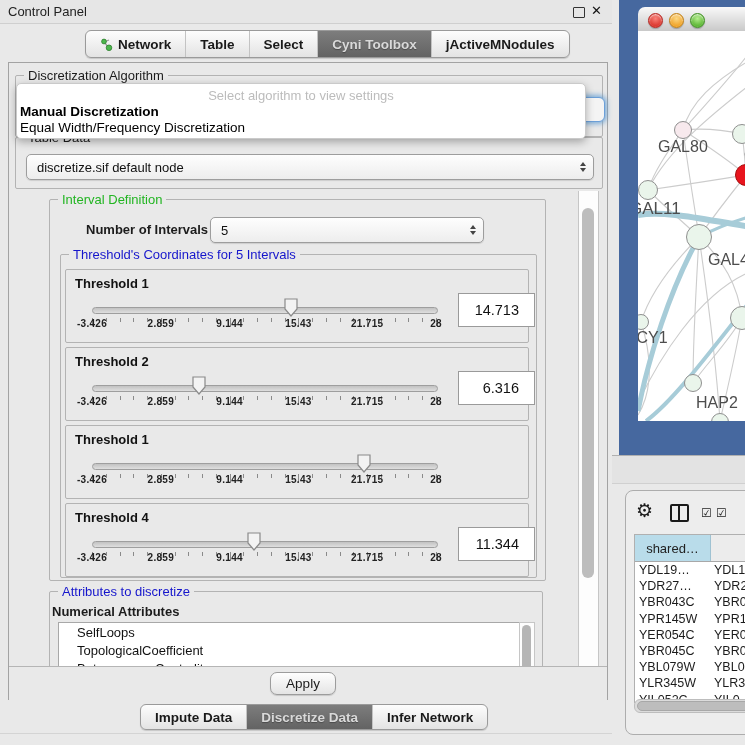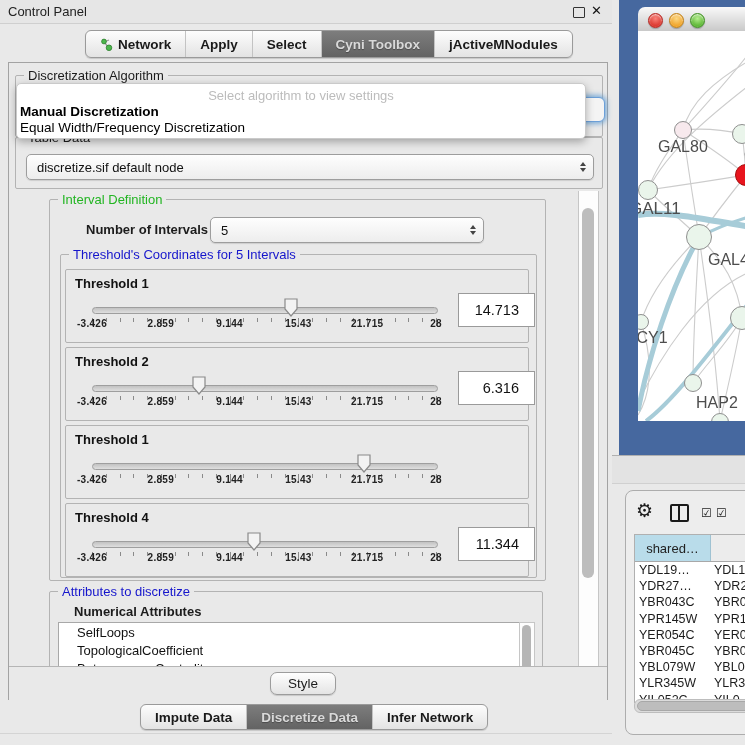--- a/index.html
+++ b/index.html
@@ -120,21 +120,21 @@
     <div class="tab">
       <svg width="13" height="13" viewBox="0 0 13 13">
         <line x1="4" y1="4" x2="9" y2="10" stroke="#9a9a9a" stroke-width="1.2"></line>
         <line x1="4" y1="4" x2="9" y2="2" stroke="#9a9a9a" stroke-width="1.2"></line>
         <circle cx="4" cy="3.5" r="2.4" fill="#4db84d" stroke="#2f7f2f" stroke-width=".8"></circle>
         <circle cx="9" cy="9.8" r="2.8" fill="#4db84d" stroke="#2f7f2f" stroke-width=".8"></circle>
       </svg>
       <span>Network</span>
     </div>
     <div class="tab">
-        <span>Apply</span>
+        <span>Table</span>
       </div>
     <div class="tab">
         <span>Select</span>
       </div>
     <div class="tab sel">
         <span>Cyni Toolbox</span>
       </div>
     <div class="tab">
         <span>jActiveMNodules</span>
       </div>
@@ -362,38 +362,38 @@
                   <span style="left: 344px;">28</span>
                 </div>
     <div class="th-value">11.344</div>
   </div>
             </div>
         </div>
       </div>
 
       <div class="group" style="left:34px;top:400px;width:492px;height:112px;">
         <span class="gtitle blue">Attributes to discretize</span>
-        <span class="abs" style="left:24px;top:12px;font-size:13px;font-weight:bold;">Numerical Attributes</span>
+        <span class="abs" style="left:2px;top:12px;font-size:13px;font-weight:bold;">Numerical Attributes</span>
         <div id="attr-list">
             <div class="attr-item">SelfLoops</div>
             <div class="attr-item">TopologicalCoefficient</div>
             <div class="attr-item">BetweennessCentrality</div>
           </div>
         <div id="attr-vscroll">
             <span class="thumb"></span>
           </div>
       </div>
     </div>
 
     <div id="outer-vscroll" class="abs">
       <span class="thumb"></span>
     </div>
 
     <div id="cp-bottom-strip" class="abs">
-      <div id="apply-btn" class="abs">Style</div>
+      <div id="apply-btn" class="abs">Apply</div>
     </div>
   </div>
 
   <div id="cp-bottom-tabs" class="abs">
     <div class="tab">
         <span>Impute Data</span>
       </div>
     <div class="tab sel">
         <span>Discretize Data</span>
       </div>

